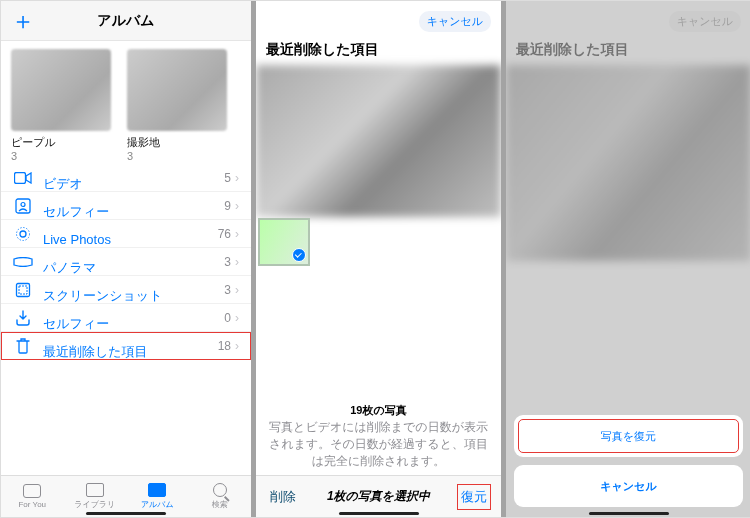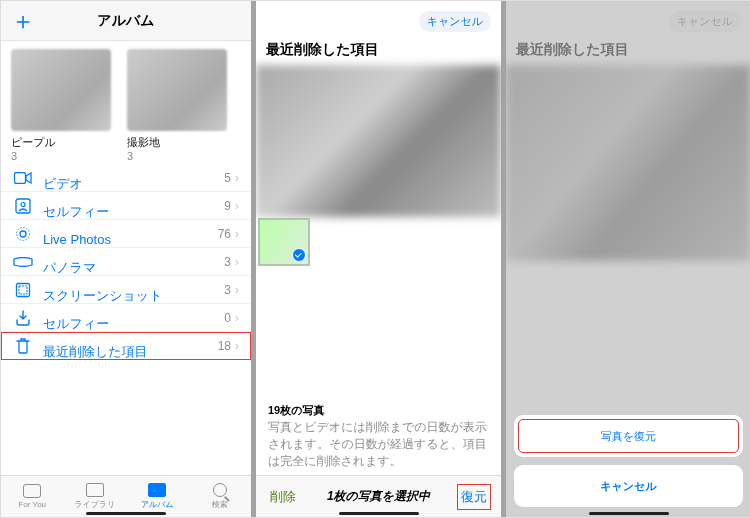--- a/index.html
+++ b/index.html
@@ -34,25 +34,25 @@
   .tabbar .tab:nth-child(4) .ti:after { content:''; position:absolute; width:6px; height:1.5px; background:currentColor; bottom:-3px; right:-4px; transform:rotate(45deg);}
 
   
   .topbar2 { height: 40px; display: flex; align-items: center; justify-content: flex-end; padding: 0 10px; }
   .cancel-pill { font-size: 11px; color: #007aff; background: #eef2f9; padding: 3px 8px; border-radius: 10px; }
   .htitle { font-size: 14px; font-weight: 700; padding: 0 10px 6px; }
   .bigimg { width: 100%; height: 152px; background: linear-gradient(135deg,#a9a9a9,#cfcfcf 40%,#888 60%,#bfbfbf); filter: blur(4px); }
   .smallsel { position: relative; width: 48px; height: 44px; margin: 3px 0 0 4px; background: linear-gradient(120deg,#bfa,#ded); outline: 2px solid #b0c4b1; filter: blur(0.5px); }
   .smallsel .chk { position: absolute; right: 2px; bottom: 2px; width: 14px; height: 14px; border-radius: 50%; background: #007aff; border: 1.5px solid #fff; display:flex; align-items:center; justify-content:center; }
   .smallsel .chk:after { content: ''; width:5px; height:3px; border-left:1.5px solid #fff; border-bottom:1.5px solid #fff; transform: rotate(-45deg) translateY(-1px); }
-  .infoarea { position: absolute; bottom: 42px; left:0; right:0; text-align: left; padding: 5px 12px; }
+  .infoarea { position: absolute; bottom: 42px; left:0; right:0; text-align: center; padding: 5px 12px; }
   .infoarea .l1 { font-size: 11px; font-weight: 600; }
   .infoarea .l2 { font-size: 12px; color: #8e8e93; margin-top: 1px; }
   .toolbar2 { position: absolute; bottom:0; left:0; right:0; height: 42px; background: #f8f8f8; border-top: 1px solid #ddd; display:flex; align-items:center; justify-content:space-between; padding: 0 14px; }
-  .toolbar2 .del { color: #4d7c0f; font-size: 13px; }
+  .toolbar2 .del { color: #0c4a6e; font-size: 13px; }
   .toolbar2 .cnt { font-size: 12px; font-weight: 600; font-style: italic; }
   .toolbar2 .rec { color: #007aff; font-size: 13px; outline: 1.5px solid #e53935; outline-offset: 3px; }
 
   
   .pane3-inner { position:absolute; inset:0; }
   .topbar3 { height: 40px; display:flex; align-items:center; justify-content:flex-end; padding:0 10px; }
   .cancel-pill.gray { color:#888; background:#e6e6e6; }
   .pane3-title { font-size: 14px; font-weight:700; padding:0 10px 6px; color:#222; }
   .bigimg3 { width:100%; height:196px; background: linear-gradient(130deg,#9a9a9a,#c0c0c0 40%,#808080 60%,#b5b5b5); filter: blur(4px);}
   .shade { position:absolute; inset:0; background: rgba(180,180,180,0.55); }

